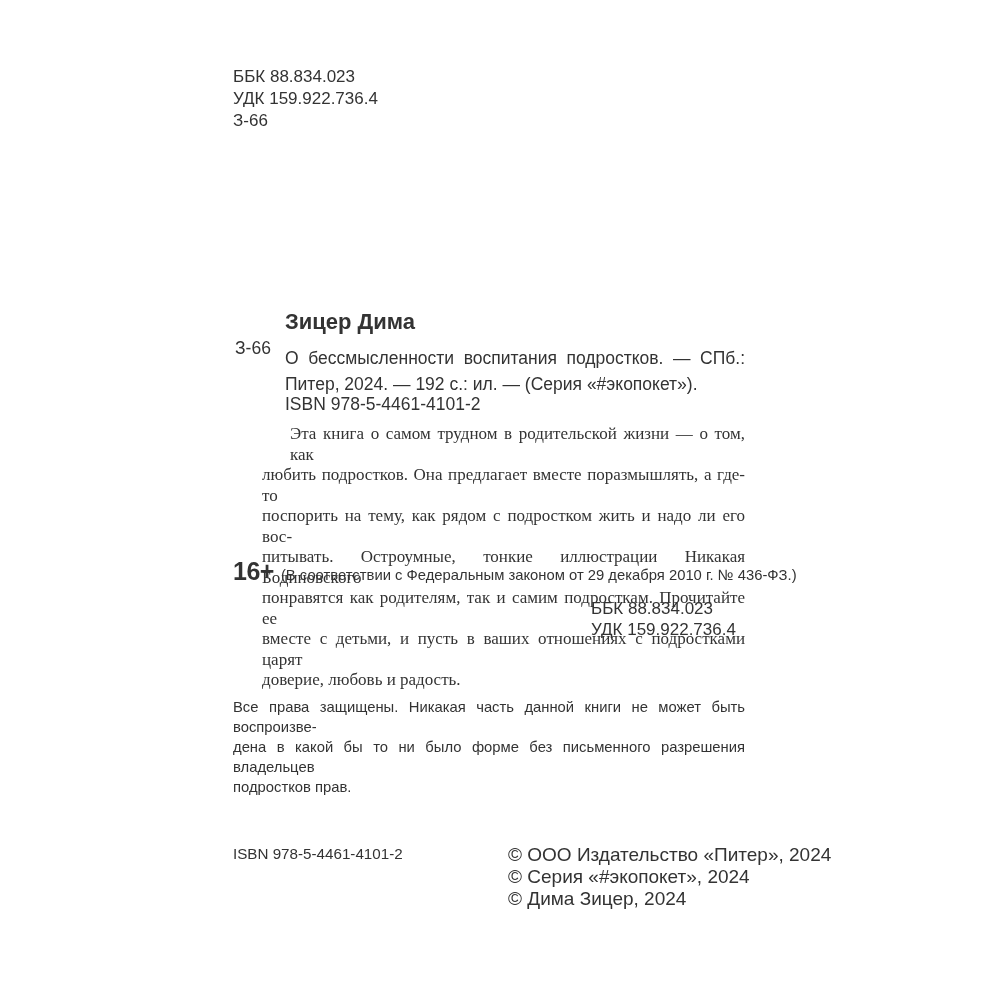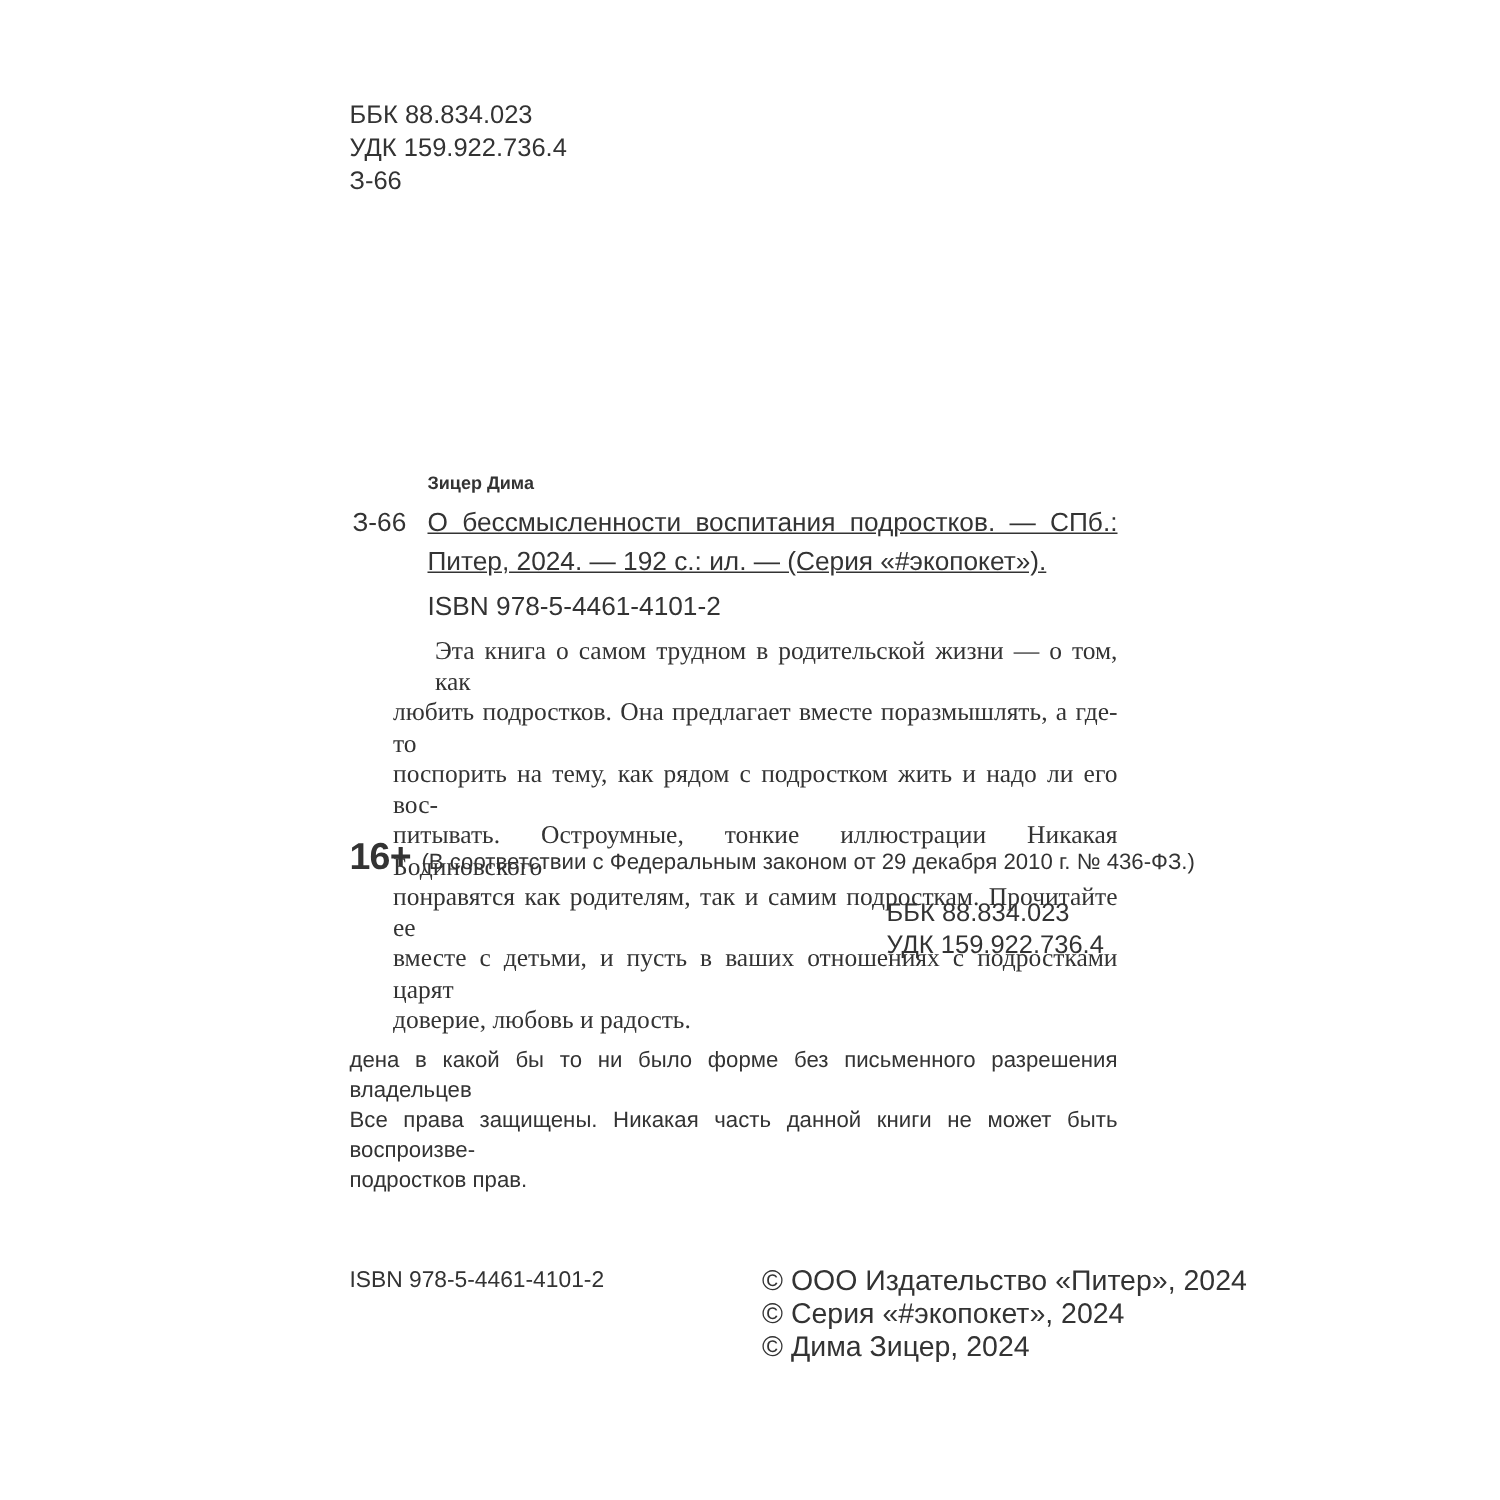--- a/index.html
+++ b/index.html
@@ -11,23 +11,23 @@
     overflow: hidden;
   }
   .page { position: relative; width: 952px; height: 1000px; background: #ffffff; }
   .abs { position: absolute; }
   .sans { font-family: "Liberation Sans", sans-serif; }
   .serif { font-family: "Liberation Serif", serif; }
   .just { text-align: justify; text-align-last: justify; }
 
   .topcodes { left: 233px; top: 66px; font-size: 17px; line-height: 22px; }
 
-  .author    { left: 285px; top: 310px; font-size: 12px; line-height: 24px; font-weight: bold; }
+  .author    { left: 285px; top: 310px; font-size: 22px; line-height: 24px; font-weight: bold; }
   .cardindex { left: 235px; top: 335px; font-size: 17.5px; line-height: 26px; }
-  .carddesc  { left: 285px; top: 335px; width: 460px; font-size: 17.5px; line-height: 26px; text-decoration: underline; }
+  .carddesc  { left: 285px; top: 345px; width: 460px; font-size: 17.5px; line-height: 26px; }
   .cardisbn  { left: 285px; top: 393px; font-size: 17.5px; line-height: 22px; }
 
   .annotation { left: 262px; top: 424px; width: 483px; font-size: 17px; line-height: 20.5px; }
   .annotation .indent { padding-left: 28px; }
 
   .agerow { left: 233px; top: 556px; display: flex; align-items: baseline; gap: 7px; white-space: nowrap; }
   .badge   { font-size: 25px; line-height: 30px; font-weight: bold; letter-spacing: -0.5px; }
   .lawnote { font-size: 14.8px; }
 
   .rightcodes { left: 591px; top: 598px; font-size: 17px; line-height: 21px; }
@@ -73,22 +73,22 @@
     <span class="badge">16+</span>
     <span class="lawnote">(В соответствии с Федеральным законом от 29 декабря 2010 г. № 436-ФЗ.)</span>
   </div>
 
   <div class="abs sans rightcodes">
     <div>ББК 88.834.023</div>
     <div>УДК 159.922.736.4</div>
   </div>
 
   <div class="abs sans rights">
+    <div class="just">Все права защищены. Никакая часть данной книги не может быть воспроизве-</div>
     <div class="just">дена в какой бы то ни было форме без письменного разрешения владельцев</div>
-    <div class="just">Все права защищены. Никакая часть данной книги не может быть воспроизве-</div>
     <div>подростков прав.</div>
   </div>
 
   <div class="abs sans footisbn">ISBN 978-5-4461-4101-2</div>
 
   <div class="abs sans copyrights">
     <div>© ООО Издательство «Питер», 2024</div>
     <div>© Серия «#экопокет», 2024</div>
     <div>© Дима Зицер, 2024</div>
   </div>

